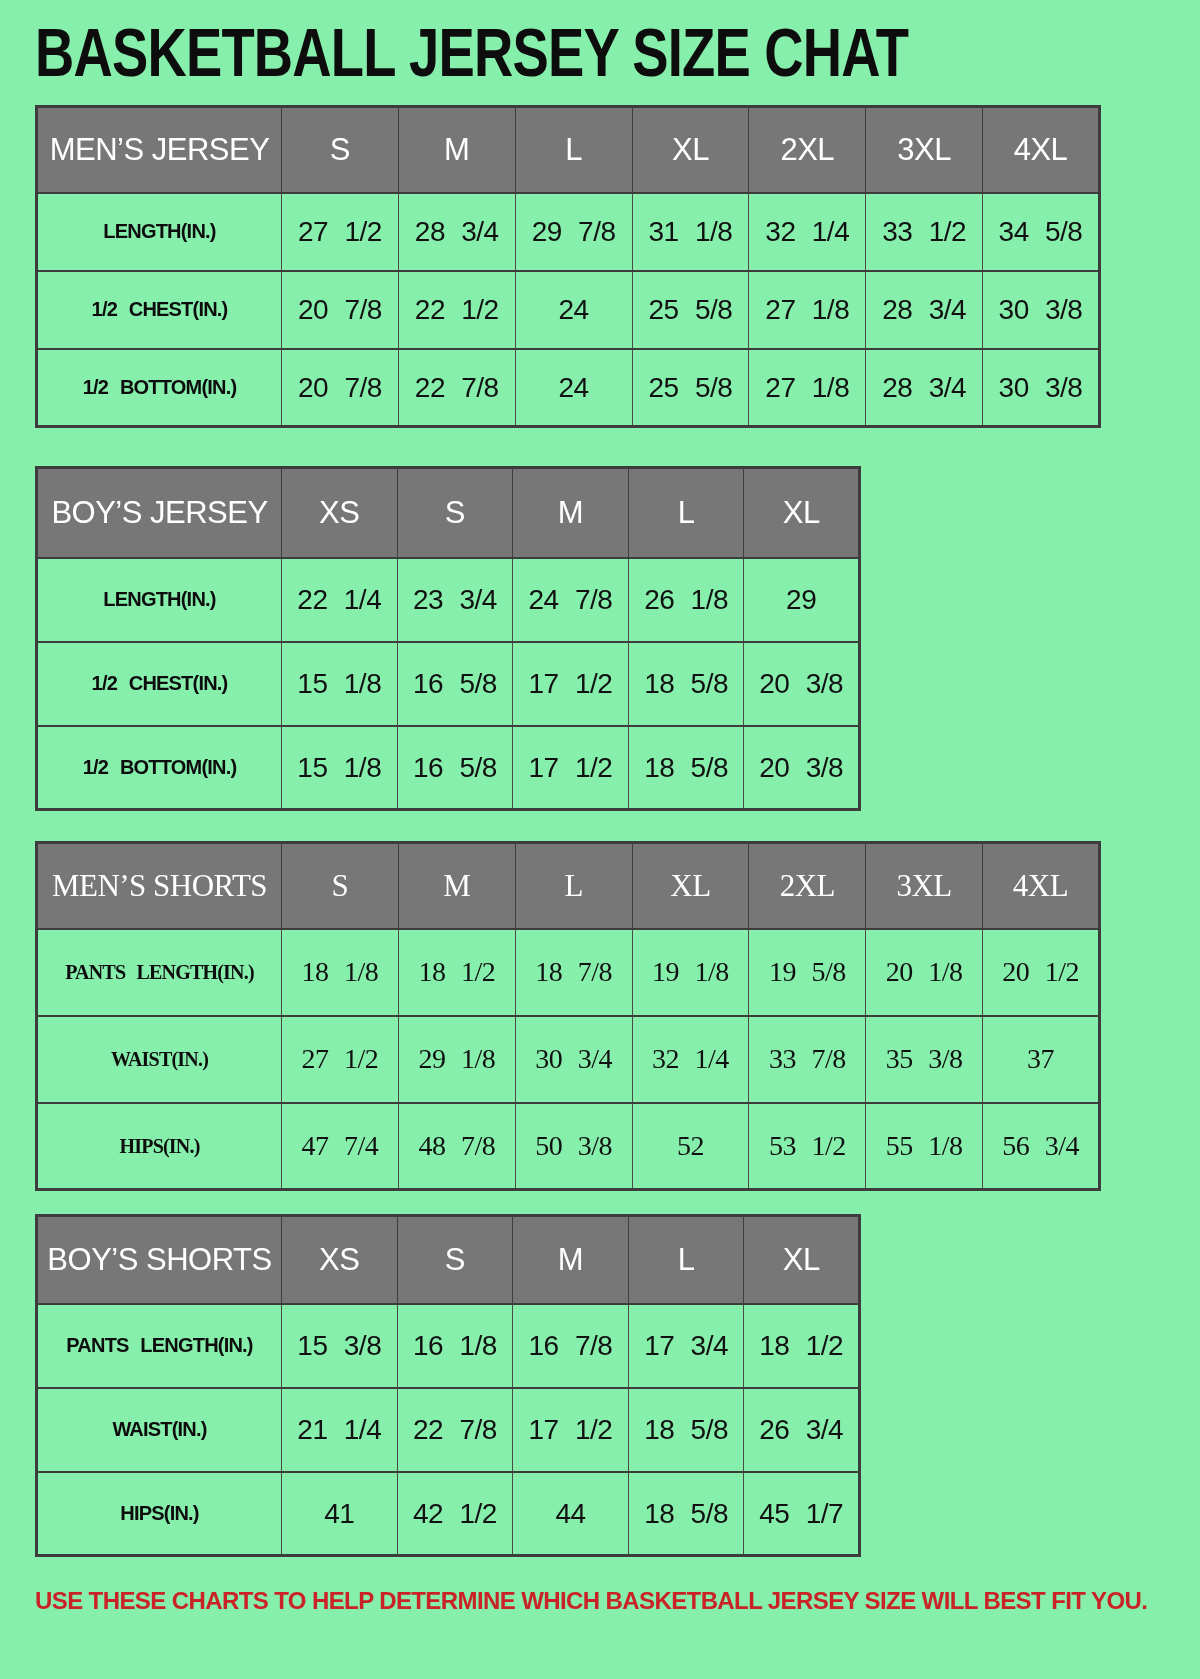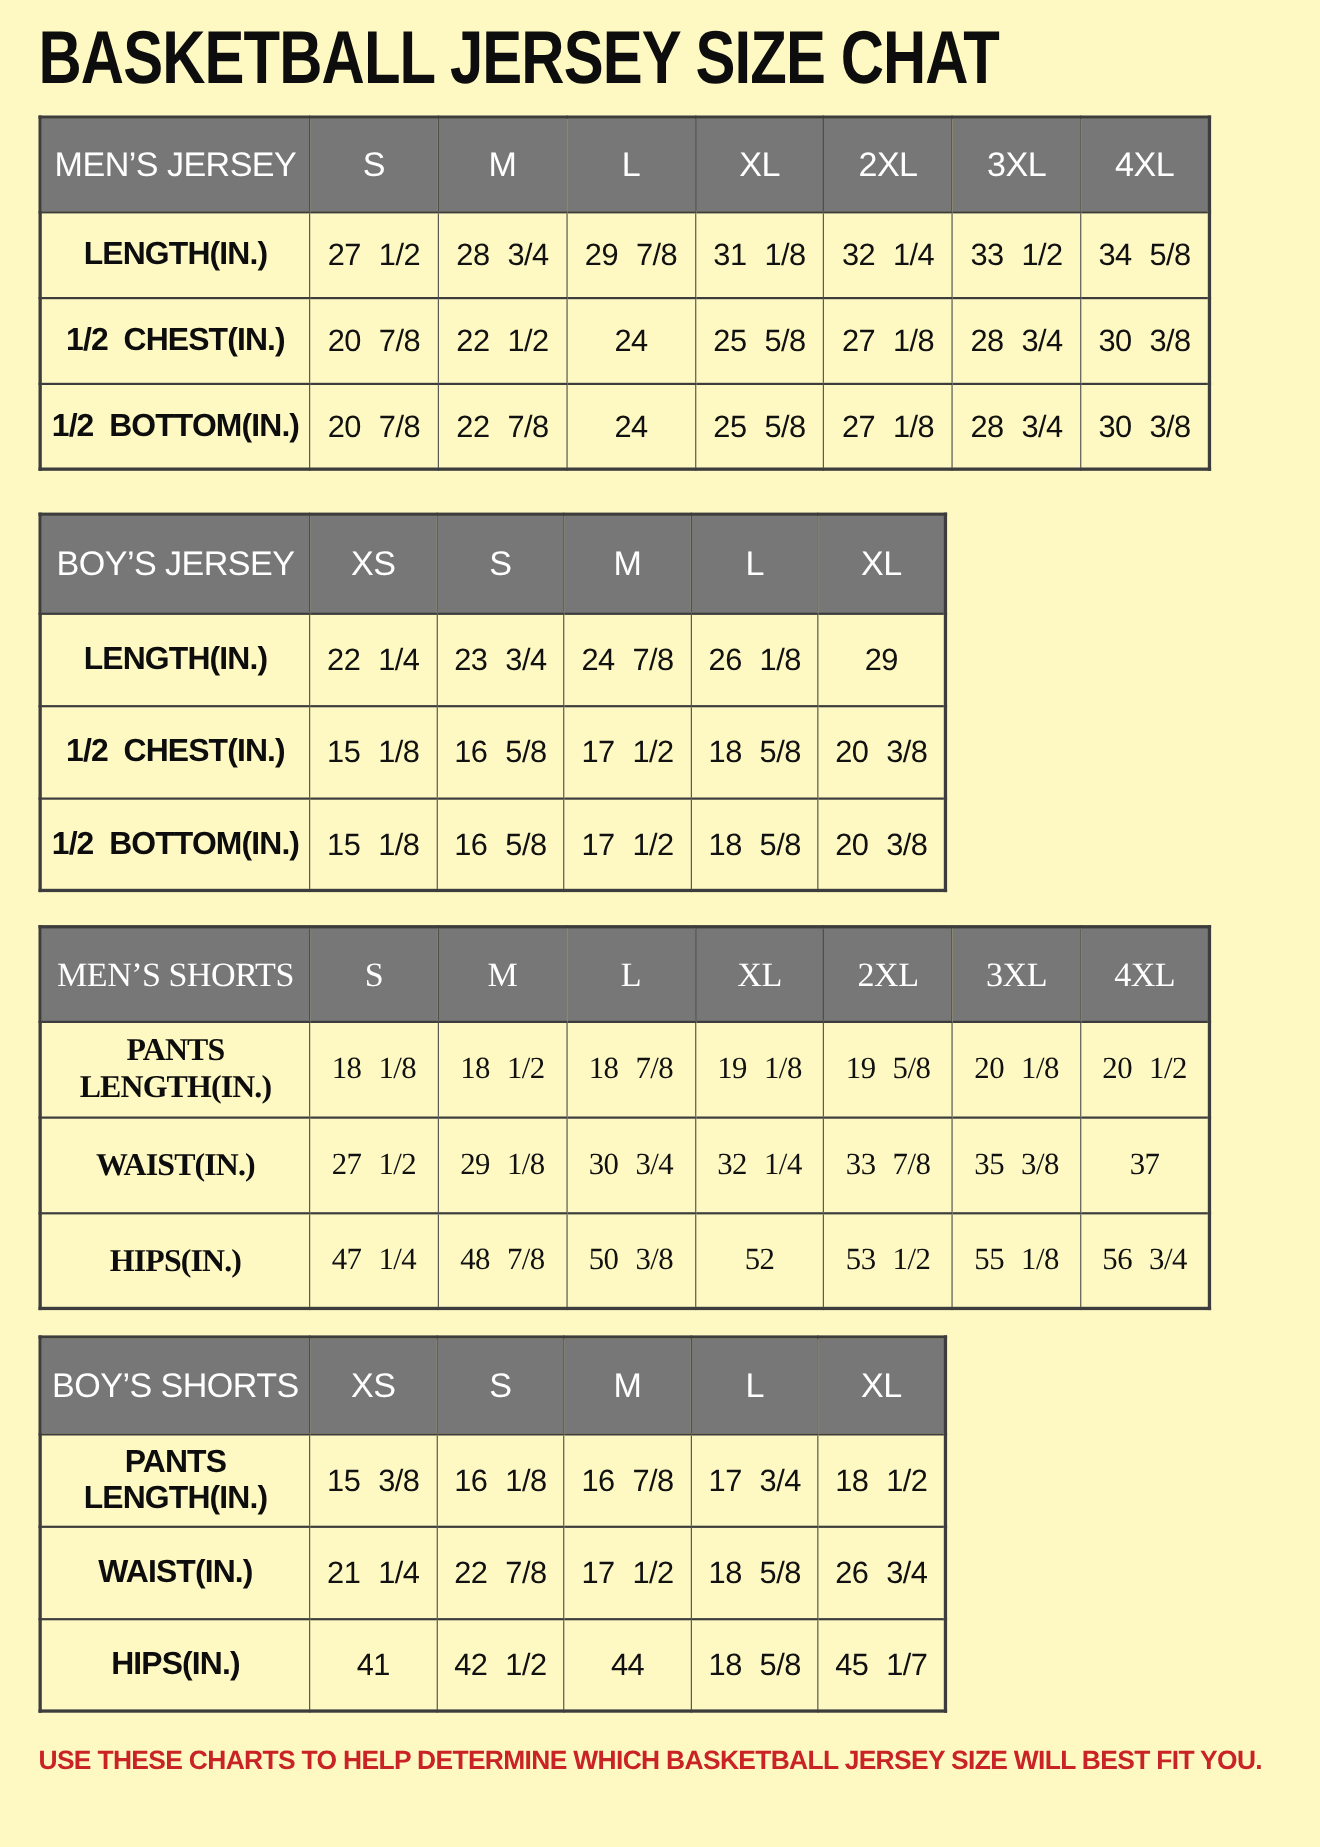--- a/index.html
+++ b/index.html
@@ -4,21 +4,21 @@
 <style>
   :root{
     --header-bg:#777777;
     --header-text:#ffffff;
     --note-red:#c92327;
     --table-border:#3d3d3d;
   }
   *{box-sizing:border-box;margin:0;padding:0;}
   body{background:#ffffff;font-family:"Liberation Sans","DejaVu Sans",sans-serif;}
   .page{
-    width:1200px;height:1679px;background:#fef9c3;
+    width:1200px;height:1679px;background:#86efac;
     padding:16px 35px 0 35px;overflow:hidden;position:relative;
   }
   .title{
     font-size:68px;font-weight:700;color:#0d0d0d;line-height:1.08;
     letter-spacing:-1px;white-space:nowrap;
     transform:scaleX(0.80);transform-origin:left center;
   }
   .note-top{
     margin-top:12px;max-width:815px;
     font-size:25px;font-weight:700;line-height:1.22;
@@ -43,21 +43,21 @@
     text-align:center;vertical-align:middle;
     overflow:hidden;
   }
   .size-table thead th{
     background:var(--header-bg);color:var(--header-text);
     font-size:31px;font-weight:400;letter-spacing:-0.5px;
     border-color:var(--table-border);
   }
   .size-table thead th.lbl{font-size:31px;}
   .size-table td.rowlbl{
-    font-size:29px;font-weight:700;color:#0d0d0d;
+    font-size:20px;font-weight:700;color:#0d0d0d;
     letter-spacing:-0.8px;word-spacing:7px;line-height:1.15;
     padding:0 3px;
     margin-top:40px;
   }
   .size-table td.val{
     font-size:28px;font-weight:400;color:#111111;
     letter-spacing:-0.5px;word-spacing:9px;
   }
   
   .tbl-0{margin-top:16px;}
@@ -220,21 +220,21 @@
           <td class="val">27 1/2</td>
           <td class="val">29 1/8</td>
           <td class="val">30 3/4</td>
           <td class="val">32 1/4</td>
           <td class="val">33 7/8</td>
           <td class="val">35 3/8</td>
           <td class="val">37</td>
         </tr>
         <tr>
           <td class="rowlbl">HIPS(IN.)</td>
-          <td class="val">47 1/4</td>
+          <td class="val">47 7/4</td>
           <td class="val">48 7/8</td>
           <td class="val">50 3/8</td>
           <td class="val">52</td>
           <td class="val">53 1/2</td>
           <td class="val">55 1/8</td>
           <td class="val">56 3/4</td>
         </tr>
       </tbody>
     </table>
 

